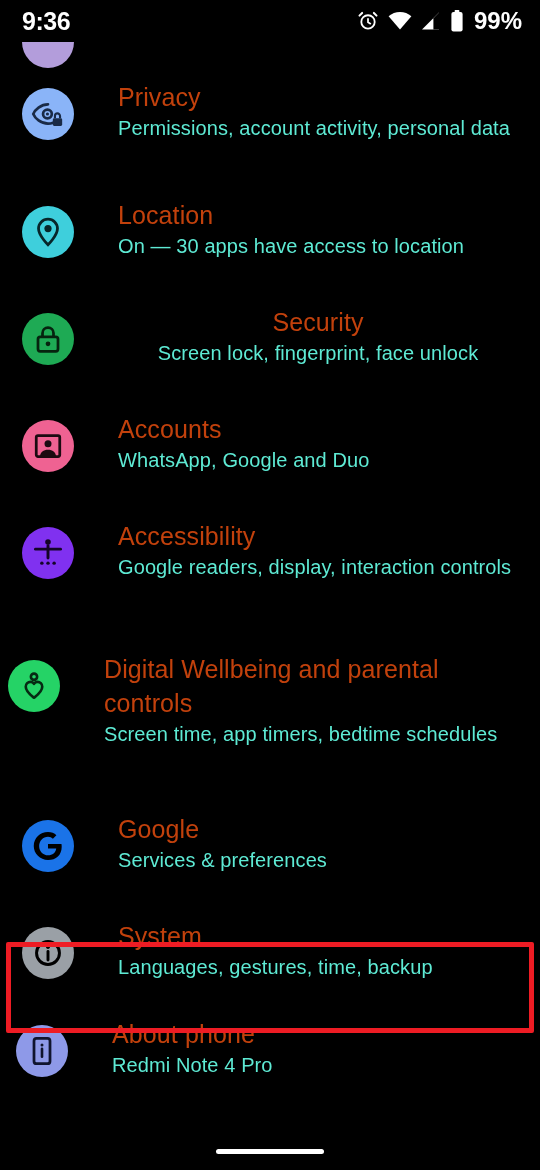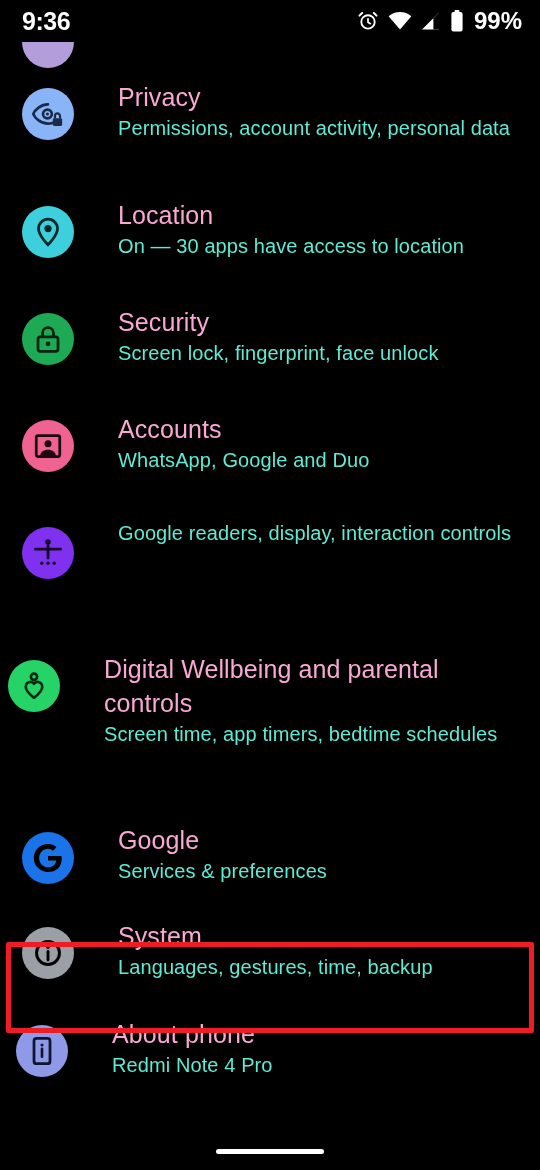--- a/index.html
+++ b/index.html
@@ -85,40 +85,40 @@
   .row-icon svg { display:block; }
   .row-text {
     margin-left:44px;
     padding-top:0px;
     flex:1;
     min-width:0;
   }
   .row-title {
     font-size:25px;
     font-weight:400;
-    color:#f9a8d4;
+    color:#c2410c;
     line-height:34px;
     letter-spacing:0.1px;
   }
   .row-sub {
     font-size:20px;
     color:#5eead4;
     line-height:26px;
     margin-top:1px;
     letter-spacing:0.1px;
   }
 
   
   .r-privacy   { min-height:118px; }
   .r-location  { min-height:107px; }
-  .r-security  { min-height:107px; }
+  .r-security  { min-height:107px;text-align:center; }
   .r-accounts  { min-height:107px; }
   .r-access    { min-height:133px; }
   .r-wellbeing { min-height:160px;padding-left:8px; }
-  .r-google    { min-height:107px;align-items:center; }
+  .r-google    { min-height:107px; }
   .r-system    { min-height:98px; }
   .r-about     { min-height:100px;padding-left:16px; }
 
   
   .highlight-box {
     position:absolute;
     left:6px;
     top:942px;
     width:528px;
     height:91px;
@@ -250,20 +250,21 @@
         <svg width="32" height="32" viewBox="0 0 24 24">
           <circle cx="12" cy="3.8" r="2.1" fill="#140527"></circle>
           <path d="M12 6.6v9.2" stroke="#140527" stroke-width="2.2" stroke-linecap="round"></path>
           <path d="M2.6 9.1h18.8" stroke="#140527" stroke-width="2.2" stroke-linecap="round"></path>
           <circle cx="7.4" cy="19.6" r="1.3" fill="#140527"></circle>
           <circle cx="12" cy="19.6" r="1.3" fill="#140527"></circle>
           <circle cx="16.6" cy="19.6" r="1.3" fill="#140527"></circle>
         </svg>
       </div>
       <div class="row-text">
+        <div class="row-title">Accessibility</div>
         <div class="row-sub">Google readers, display, interaction controls</div>
       </div>
     </div>
 
     <div class="row r-wellbeing">
       <div class="row-icon" style="background:#25d366">
         <svg width="30" height="30" viewBox="0 0 24 24">
           <circle cx="12" cy="4.6" r="2.5" fill="none" stroke="#062a13" stroke-width="2.1"></circle>
           <path d="M12 21.4c-1.1-.9-6.6-4.8-6.6-8.8 0-2.3 1.8-3.9 3.8-3.9 1.3 0 2.3.7 2.8 1.6.5-.9 1.5-1.6 2.8-1.6 2 0 3.8 1.6 3.8 3.9 0 4-5.5 7.9-6.6 8.8z" fill="none" stroke="#062a13" stroke-width="2.1" stroke-linejoin="round"></path>
         </svg>

